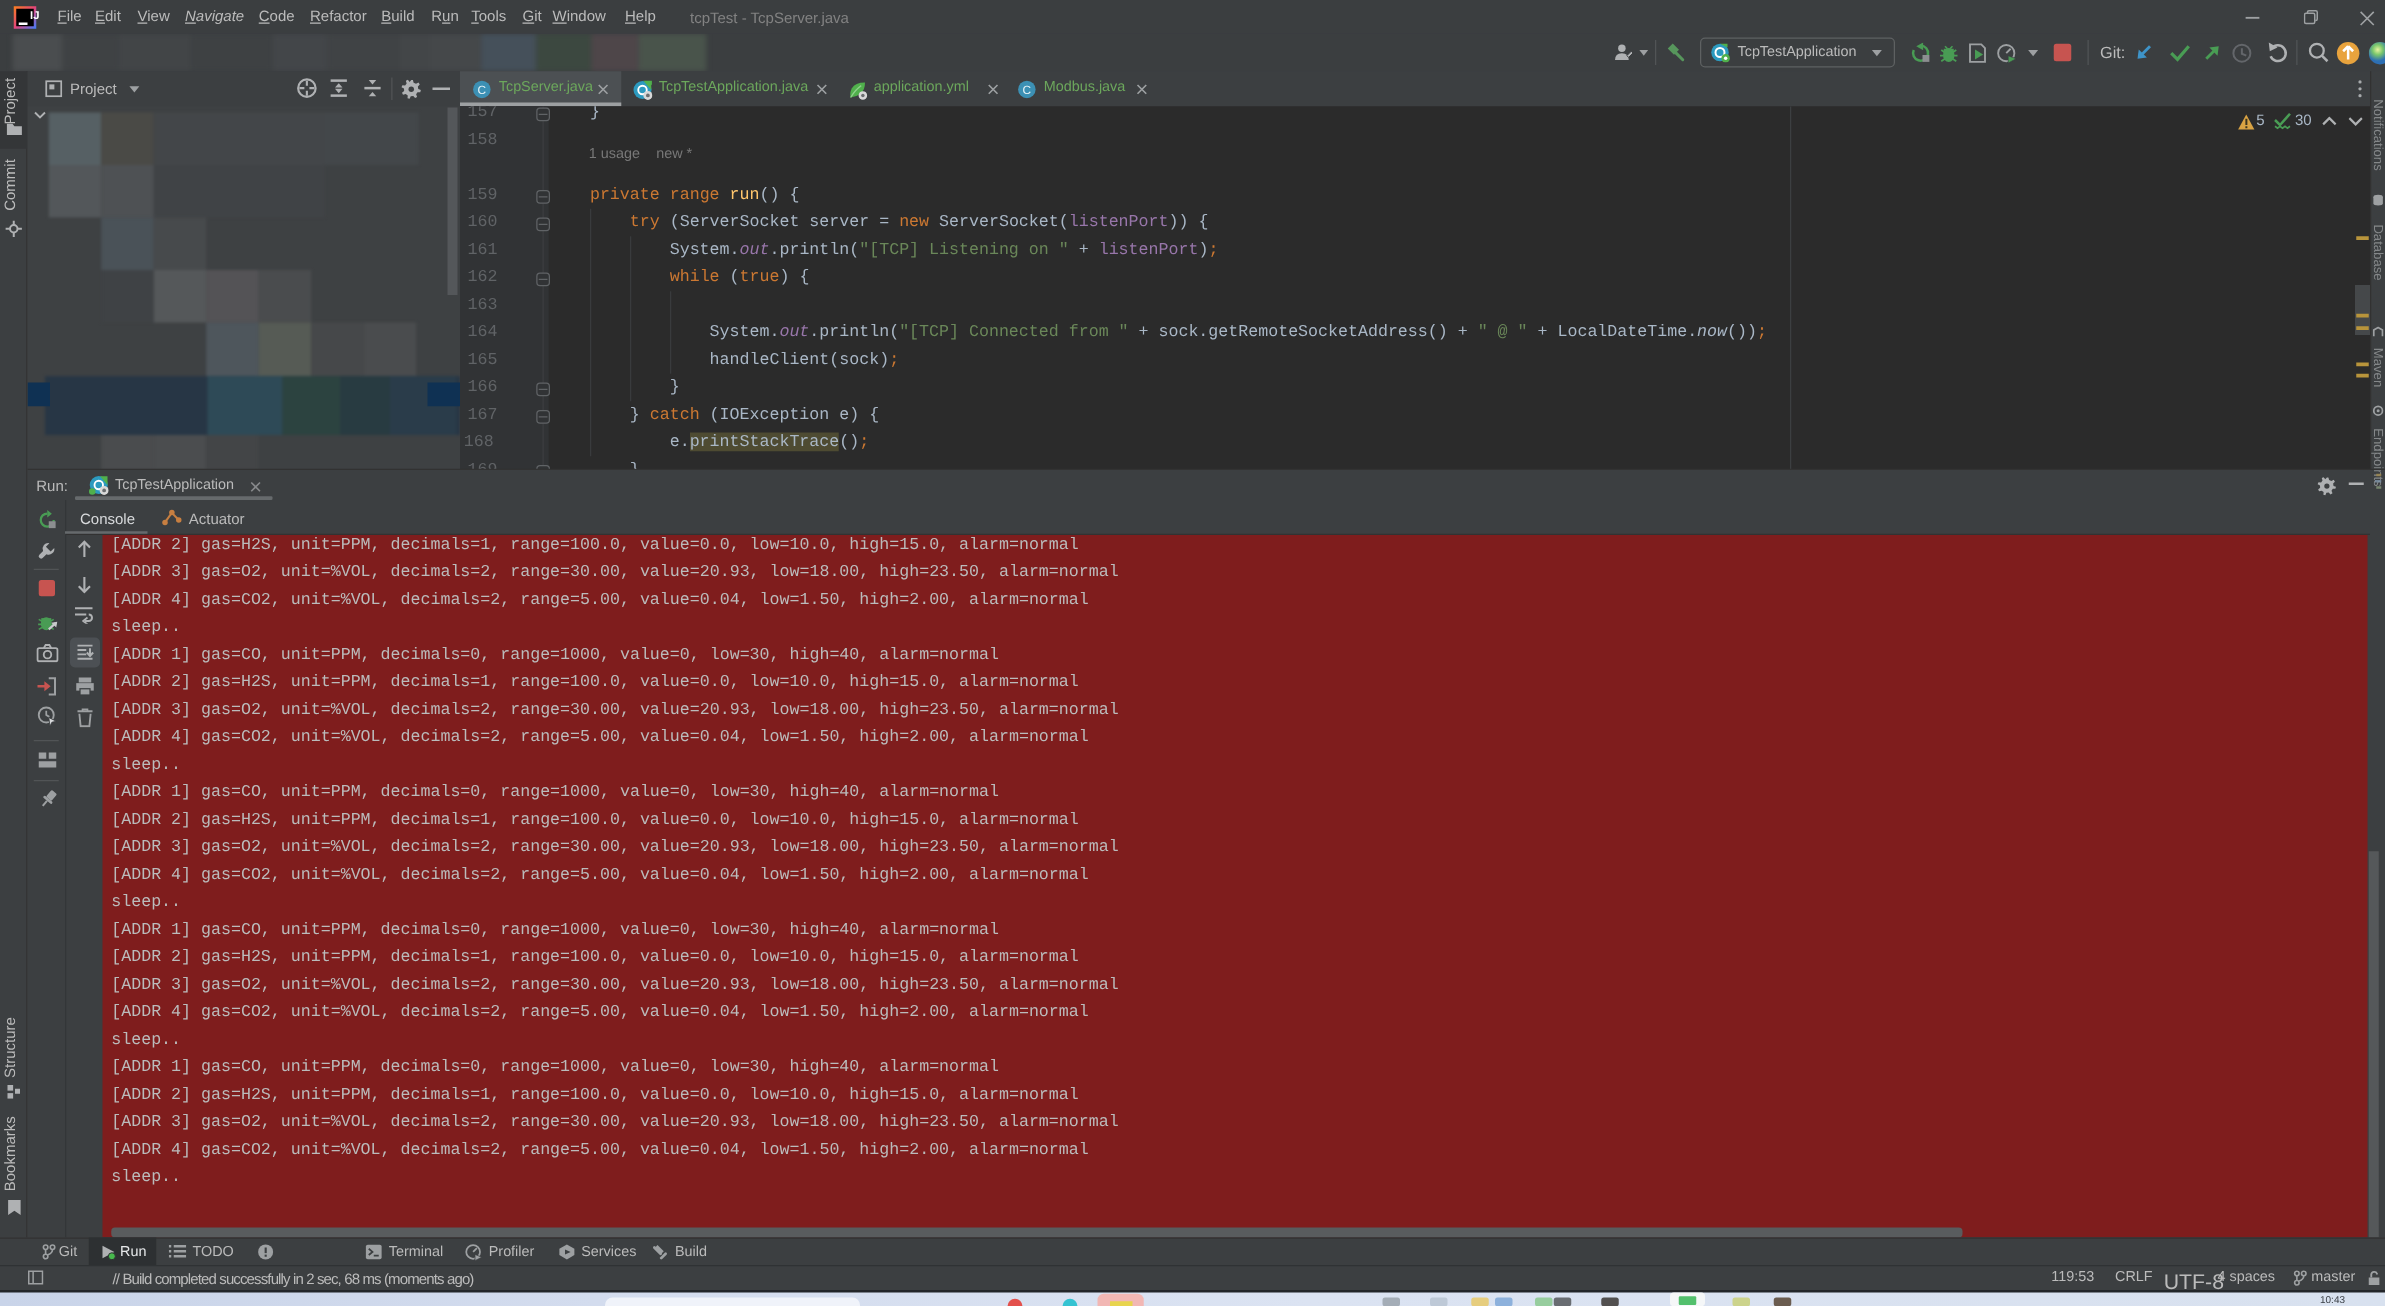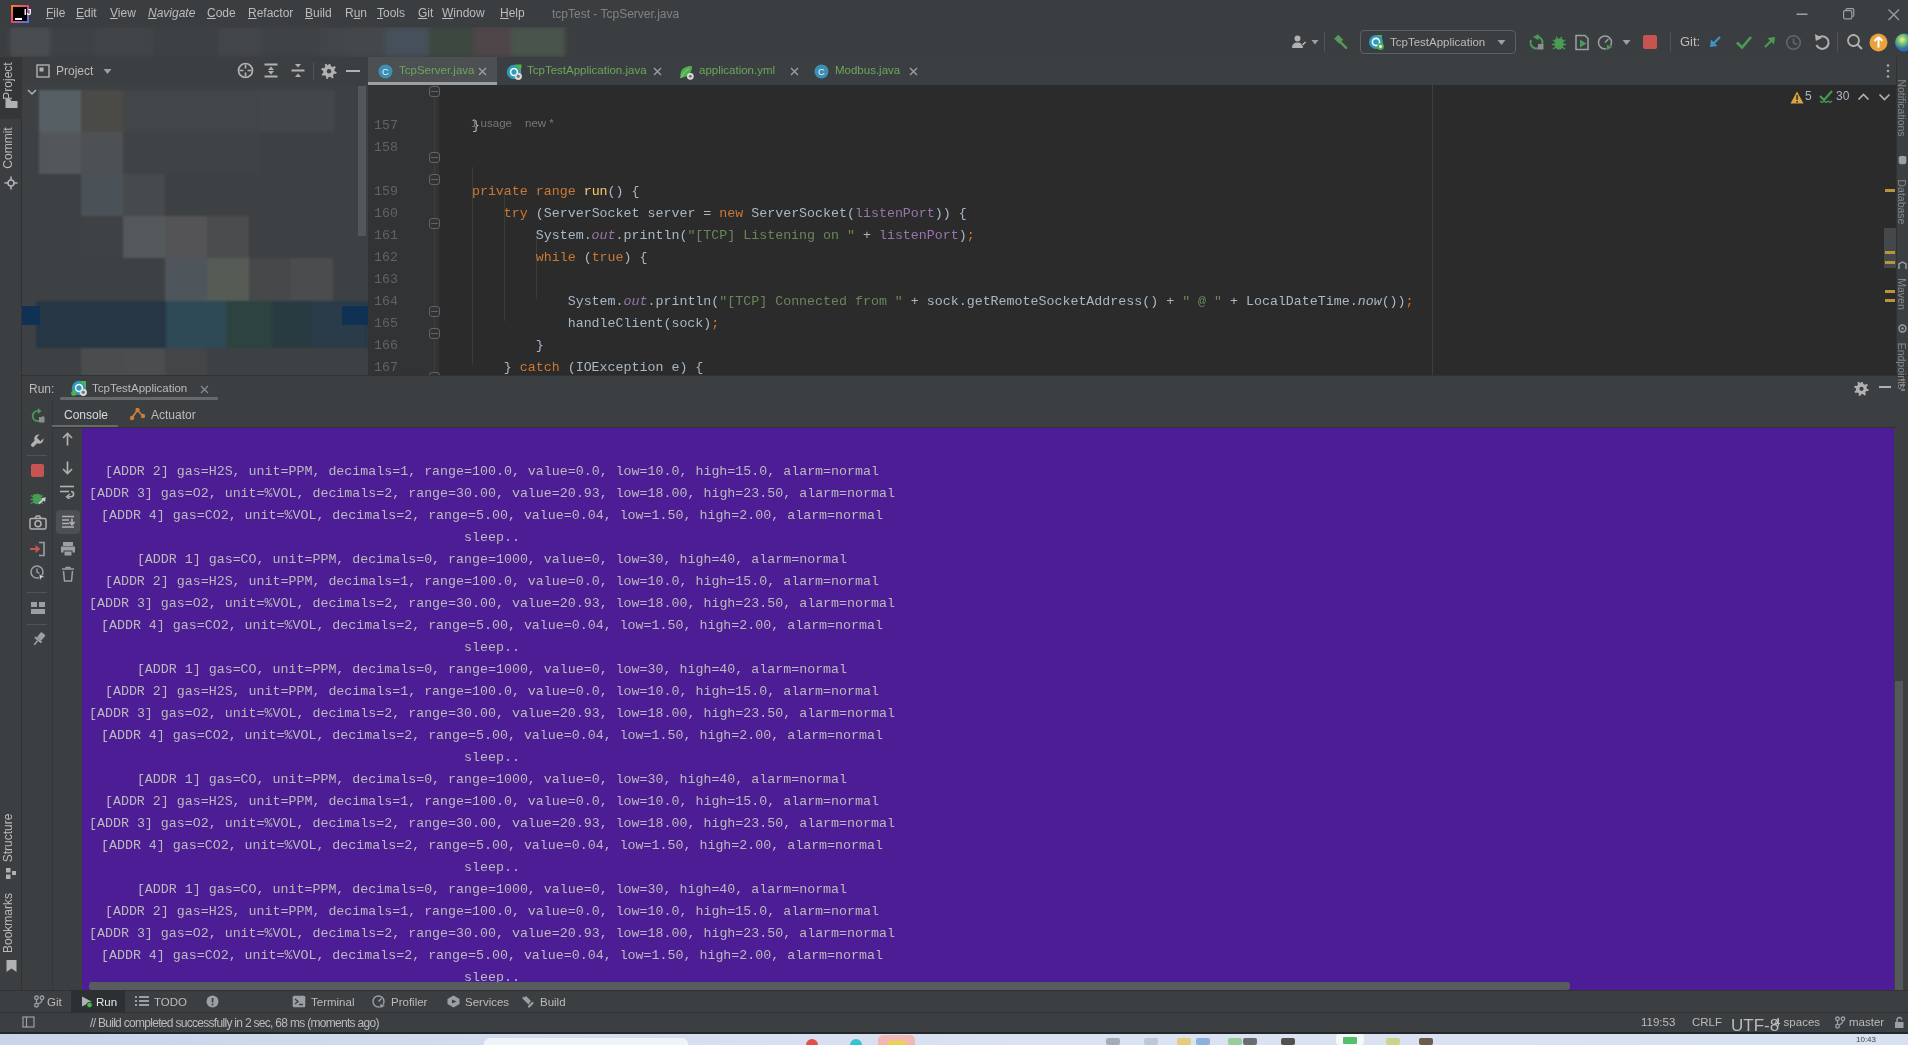--- a/index.html
+++ b/index.html
@@ -1,18 +1,18 @@
 <!DOCTYPE html>
 <html><head><meta charset="utf-8">
 <style>
 html,body{margin:0;padding:0;width:1908px;height:1045px;overflow:hidden;background:#3c3f41;
   font-family:"Liberation Sans",sans-serif;}
 *{box-sizing:border-box;}
 .abs{position:absolute;}
-.mono{font-family:"Liberation Mono",monospace;font-size:13.3px;line-height:22px;white-space:pre;margin-top:36px;}
+.mono{font-family:"Liberation Mono",monospace;font-size:13.3px;line-height:22px;white-space:pre;}
 .k{color:#cc7832;}
 .s{color:#6a8759;}
 .pv{color:#9876aa;}
 .pi{color:#9876aa;font-style:italic;}
 .it{font-style:italic;}
 .md{color:#ffc66d;}
 .hl{background:#4e4b32;}
 svg{display:block;}
 </style></head>
 <body>
@@ -495,21 +495,21 @@
 <svg class="abs" style="left:60px;top:541px;" width="16" height="16" viewBox="0 0 16 16">
     <rect x="3" y="1" width="10" height="4" fill="#9da0a2"></rect>
     <rect x="1" y="5.5" width="14" height="6" fill="#9da0a2"></rect>
     <rect x="4" y="10" width="8" height="5" fill="#9da0a2" stroke="#3c3f41" stroke-width="1"></rect>
   </svg>
 <svg class="abs" style="left:61px;top:566px;" width="14" height="16" viewBox="0 0 14 16">
     <path d="M1 3 H13" stroke="#9da0a2" stroke-width="1.5"></path>
     <path d="M5 3 V1.5 H9 V3" fill="none" stroke="#9da0a2" stroke-width="1.3"></path>
     <path d="M2.5 5 L3.5 15 H10.5 L11.5 5" fill="none" stroke="#9da0a2" stroke-width="1.5"></path>
   </svg>
-<div class="abs" style="left:82px;top:428px;width:1812px;height:562px;background:#4c1d95;overflow:hidden;text-align:center;">
+<div class="abs" style="left:82px;top:428px;width:1812px;height:562px;background:#7f1d1d;overflow:hidden;">
 <div class="mono" style="position:absolute;left:7px;top:-3px;color:#bbbbbb;">[ADDR 2] gas=H2S, unit=PPM, decimals=1, range=100.0, value=0.0, low=10.0, high=15.0, alarm=normal
 [ADDR 3] gas=O2, unit=%VOL, decimals=2, range=30.00, value=20.93, low=18.00, high=23.50, alarm=normal
 [ADDR 4] gas=CO2, unit=%VOL, decimals=2, range=5.00, value=0.04, low=1.50, high=2.00, alarm=normal
 sleep..
 [ADDR 1] gas=CO, unit=PPM, decimals=0, range=1000, value=0, low=30, high=40, alarm=normal
 [ADDR 2] gas=H2S, unit=PPM, decimals=1, range=100.0, value=0.0, low=10.0, high=15.0, alarm=normal
 [ADDR 3] gas=O2, unit=%VOL, decimals=2, range=30.00, value=20.93, low=18.00, high=23.50, alarm=normal
 [ADDR 4] gas=CO2, unit=%VOL, decimals=2, range=5.00, value=0.04, low=1.50, high=2.00, alarm=normal
 sleep..
 [ADDR 1] gas=CO, unit=PPM, decimals=0, range=1000, value=0, low=30, high=40, alarm=normal

